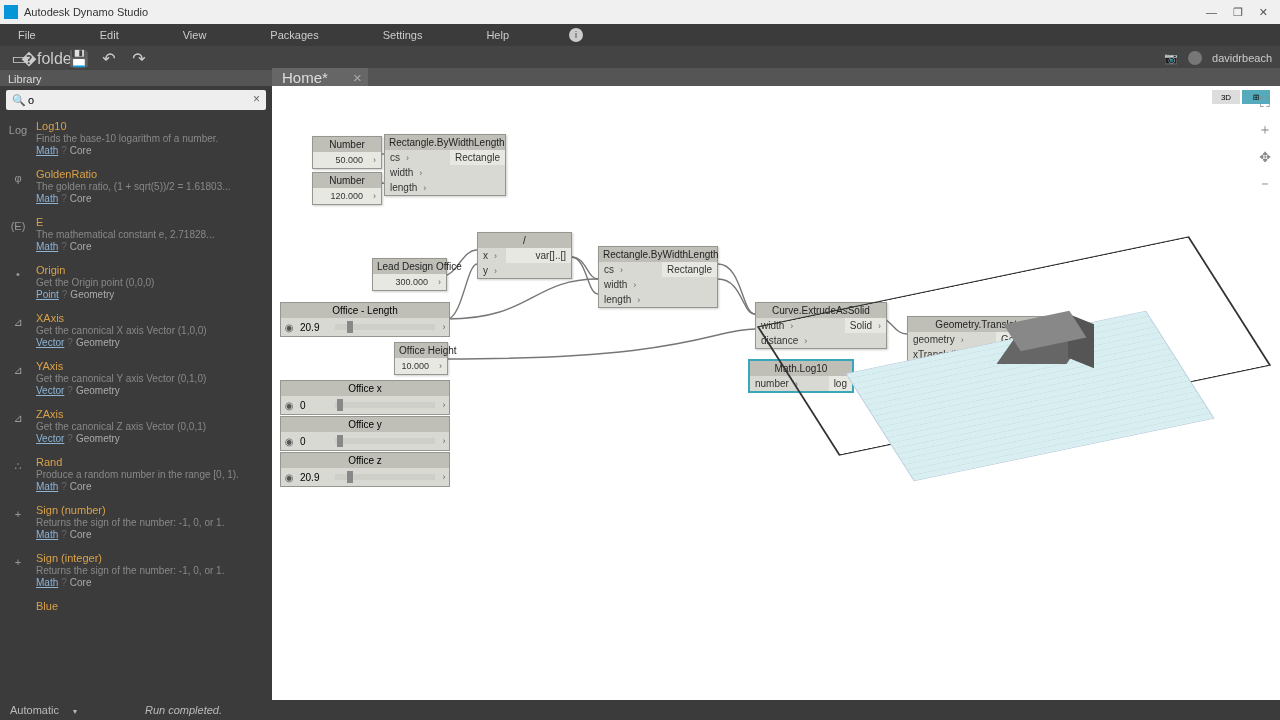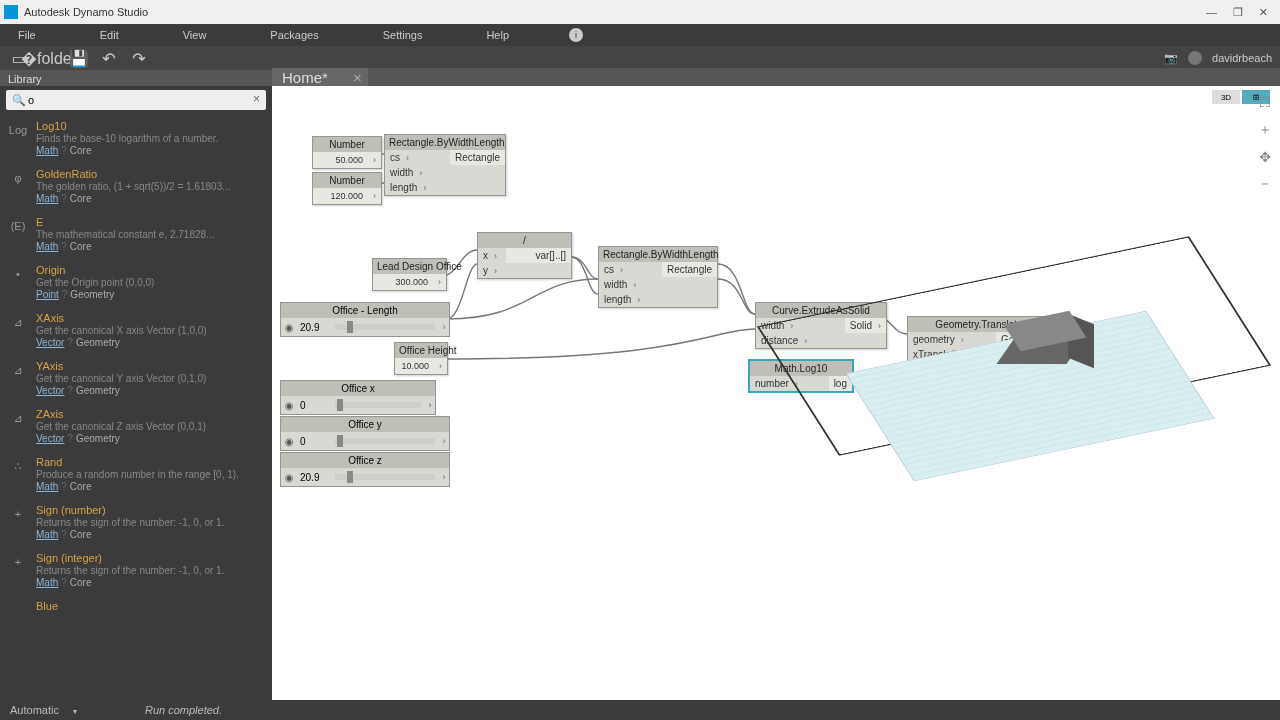--- a/index.html
+++ b/index.html
@@ -431,21 +431,21 @@
       <div class="s-title">Office - Length</div>
       <div class="s-body">
           <span class="s-eye">◉</span>
           <span class="s-val">20.9</span>
           <div class="s-track">
             <div class="s-thumb" style="left:12%"></div>
           </div>
           <span class="s-out chev">›</span>
         </div>
     </div>
-    <div class="slider" style="left:8px; top:294px; width:156px;">
+    <div class="slider" style="left:8px; top:294px; width:170px;">
       <div class="s-title">Office x</div>
       <div class="s-body">
           <span class="s-eye">◉</span>
           <span class="s-val">0</span>
           <div class="s-track">
             <div class="s-thumb" style="left:2%"></div>
           </div>
           <span class="s-out chev">›</span>
         </div>
     </div>

